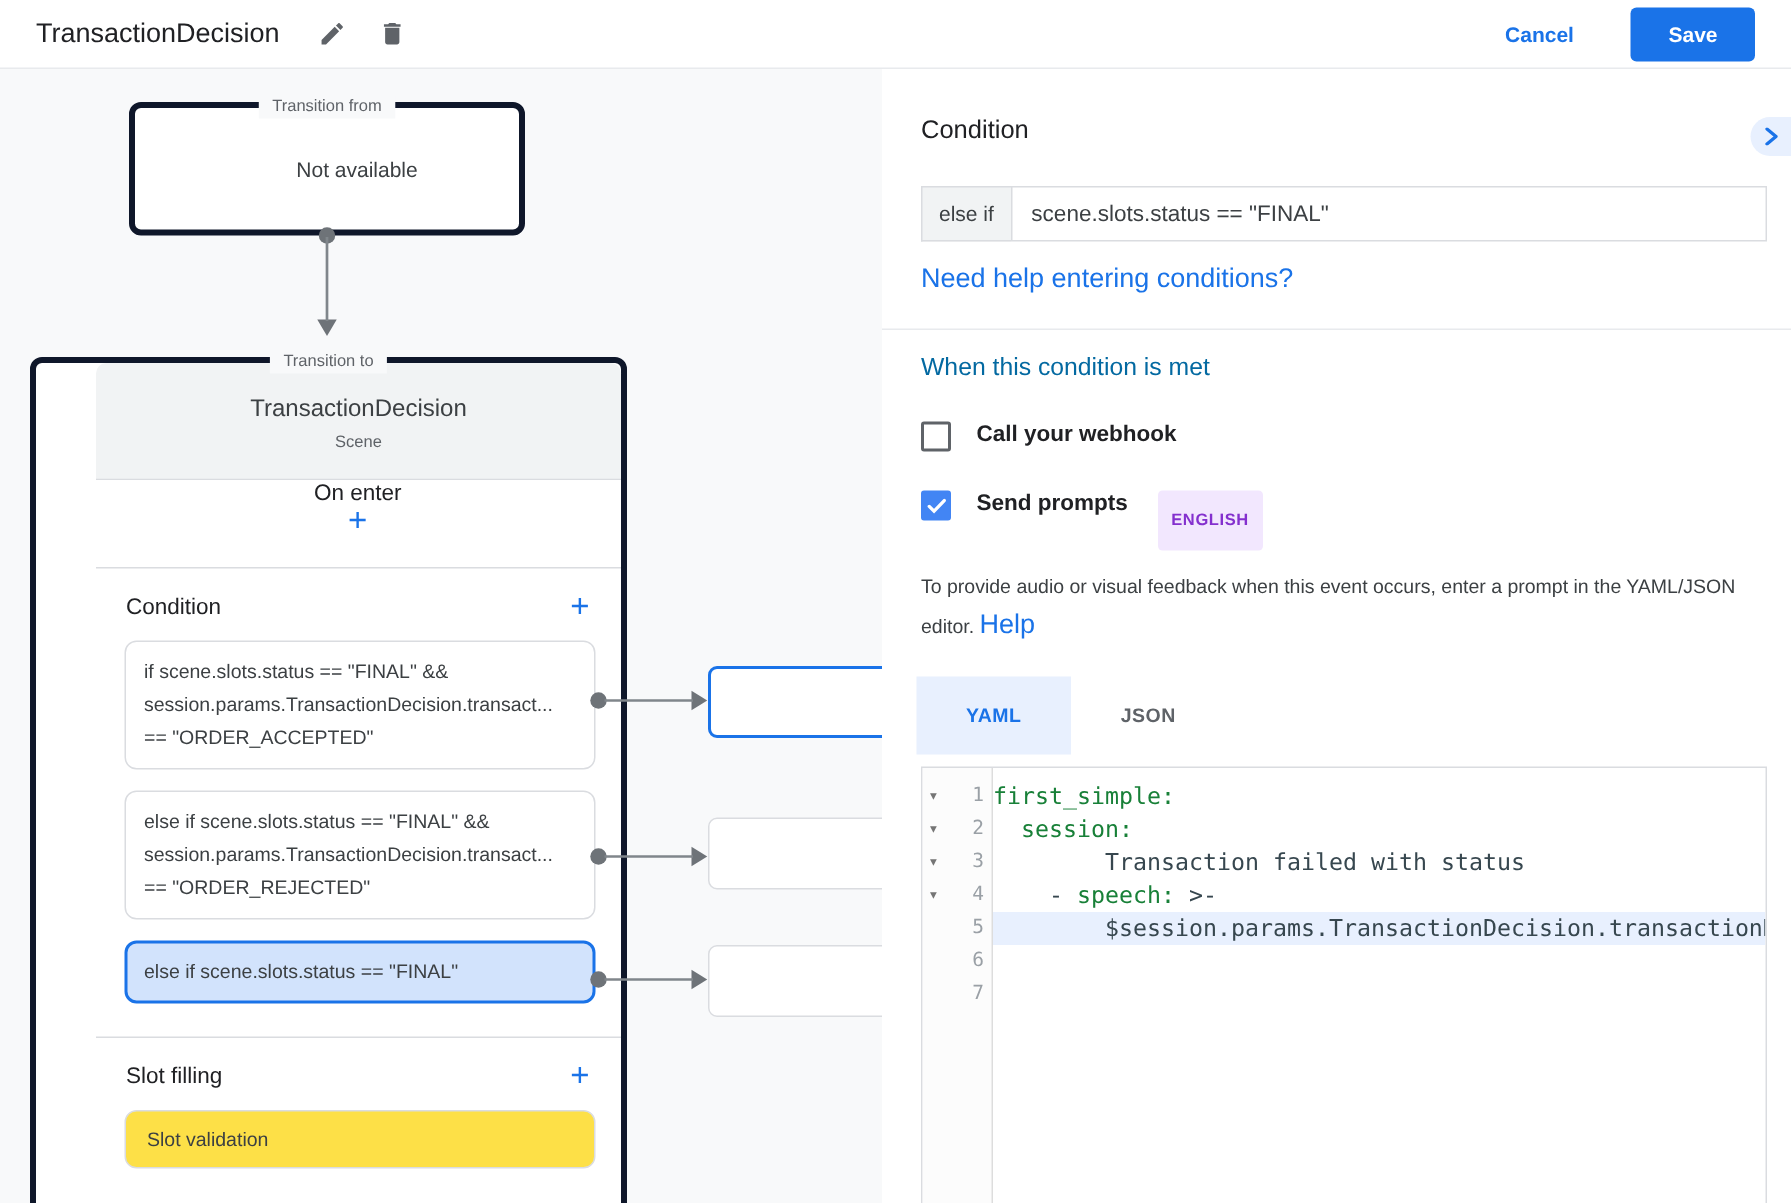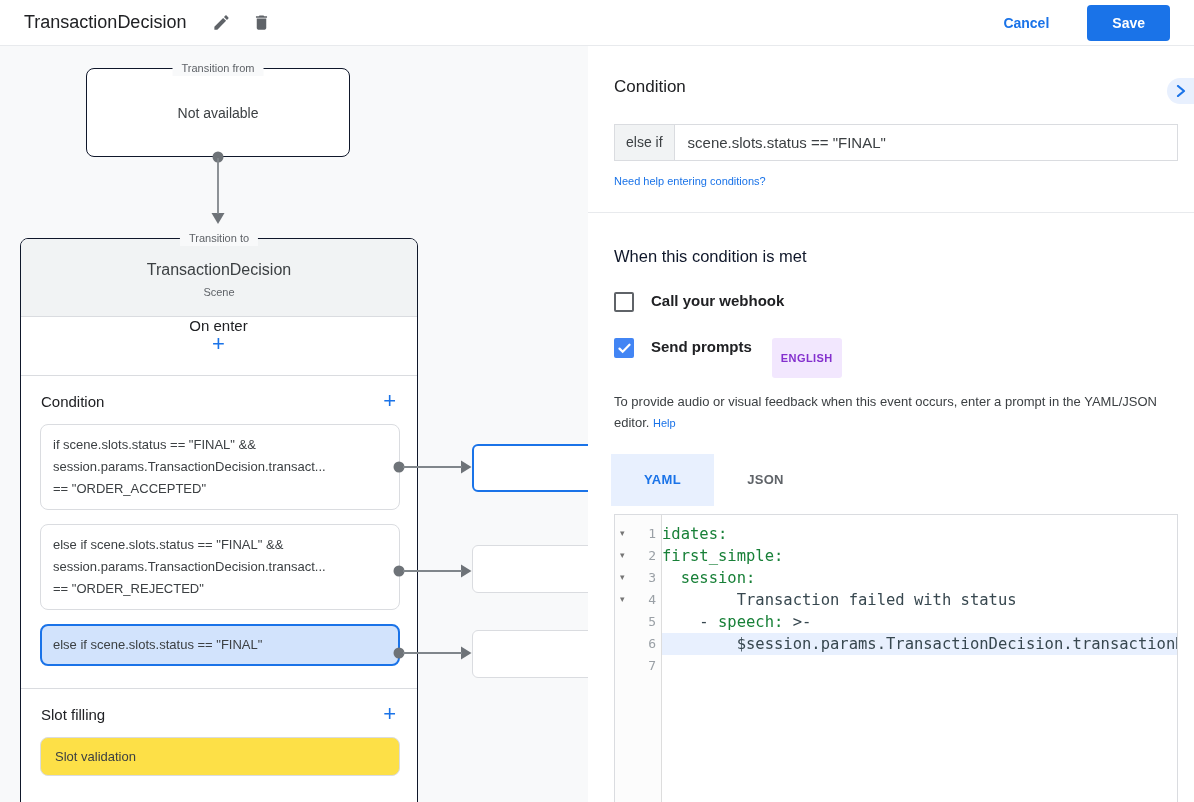--- a/index.html
+++ b/index.html
@@ -20,21 +20,21 @@
     padding:0 25px; height:36px; border-radius:4px; cursor:pointer; font-family:inherit; }
 
   
   .main { position:relative; height:756px; }
   .left { position:absolute; left:0; top:0; width:588px; height:756px;
     background:#f8f9fa; overflow:hidden; }
   .right { position:absolute; left:588px; top:0; width:606px; height:756px;
     background:#fff; padding:0 16px 0 26px; }
 
   
-  .dg-box { position:absolute; background:#fff; border:1px solid #0f172a; border-radius:8px; }
+  .dg-box { position:absolute; background:#fff; border:4px solid #0f172a; border-radius:8px;padding-left:40px; }
   .legend { position:absolute; top:-8px; left:50%; transform:translateX(-50%);
     background:#f8f9fa; padding:0 9px; font-size:11px; color:#5f6368; white-space:nowrap; line-height:15px; }
   .box-from { left:86px; top:22px; width:264px; height:89px;
     display:flex; align-items:center; justify-content:center; font-size:14px; color:#3c4043; }
   .box-to { left:20px; top:192px; width:398px; height:640px; }
 
   .scene-header { height:78px; background:#f1f3f4; border-bottom:1px solid #dadce0;
     border-radius:7px 7px 0 0; text-align:center; padding-top:22px; }
   .scene-name { font-size:16px; color:#3c4043; margin-bottom:7px; }
   .scene-type { font-size:11px; color:#5f6368; }
@@ -65,24 +65,24 @@
   
   .panel-title { padding-top:31px; font-size:17px; color:#202124; }
   .collapse-btn { position:absolute; top:32px; right:0; width:27px; height:26px;
     background:#e8f0fe; border:none; border-radius:13px 0 0 13px; cursor:pointer;
     display:flex; align-items:center; justify-content:center; }
   .cond-row { margin-top:27px; display:flex; height:37px; }
   .cond-prefix { background:#f1f3f4; border:1px solid #dadce0; border-right:none;
     padding:0 11px; line-height:35px; font-size:14px; color:#3c4043; white-space:nowrap; }
   .cond-input { flex:1; border:1px solid #dadce0; padding:0 13px; font-size:15px;
     color:#3c4043; outline:none; font-family:inherit; background:#fff; }
-  .link { color:#1a73e8; font-size:11px; text-decoration:none; cursor:pointer; }
+  .link { color:#1a73e8; font-size:18px; text-decoration:none; cursor:pointer; }
   .help-link { display:inline-block; margin-top:14px; }
   .divider-h { margin:23px -16px 0 -26px; border-top:1px solid #e8eaed; }
-  .when-title { margin-top:34px; font-size:16.5px; color:#0f172a; }
+  .when-title { margin-top:16px; font-size:16.5px; color:#0369a1; }
   .check-row { margin-top:26px; display:flex; align-items:flex-start; }
   .checkbox { width:20px; height:20px; border:2px solid #5f6368; border-radius:2px;
     margin-right:17px; cursor:pointer; flex:none; display:flex; align-items:center; justify-content:center; }
   .checkbox.checked { background:#4285f4; border-color:#4285f4; }
   .check-label { font-size:15px; font-weight:700; color:#202124; }
   .badge { margin-left:20px; background:#f2e7fe; color:#8430ce; font-size:11px; font-weight:700;
     letter-spacing:.4px; padding:14px 9px; border-radius:3px; }
   .hint { margin-top:14px; font-size:13px; color:#3c4043; line-height:1.6; max-width:562px; }
   .tabs { margin-top:20px; display:flex; margin-left:-3px; }
   .tab { width:103px; height:52px; display:flex; align-items:center; justify-content:center;
@@ -278,21 +278,20 @@
         <div class="gutter-row">
             <span class="fold"></span>
             <span class="lnum">6</span>
           </div>
         <div class="gutter-row">
             <span class="fold"></span>
             <span class="lnum">7</span>
           </div>
       </div>
       <div class="code">
-        <div class="code-line"><span class="tok-key">idates:</span></div>
         <div class="code-line"><span class="tok-key">first_simple:</span></div>
         <div class="code-line"><span class="tok-key">  session:</span></div>
         <div class="code-line"><span>        Transaction failed with status</span></div>
         <div class="code-line"><span>    - </span><span class="tok-key">speech:</span><span> &gt;-</span></div>
         <div class="code-line hl"><span>        $session.params.TransactionDecision.transactionD</span></div>
         <div class="code-line"><span></span></div>
       </div>
     </div>
 
   </div>

